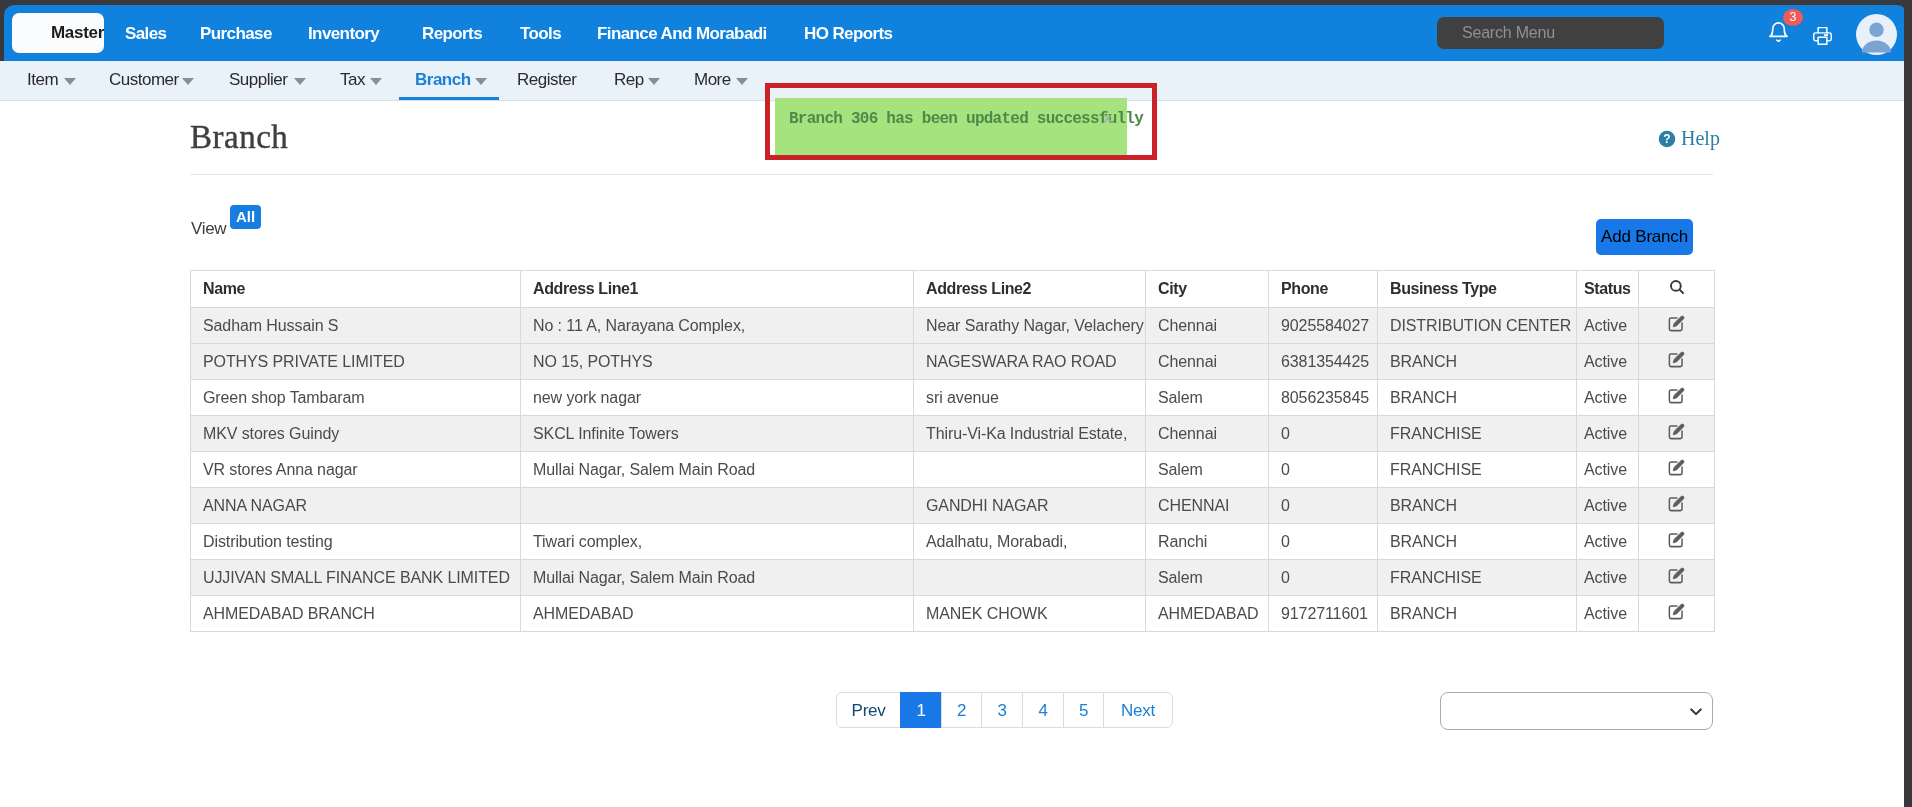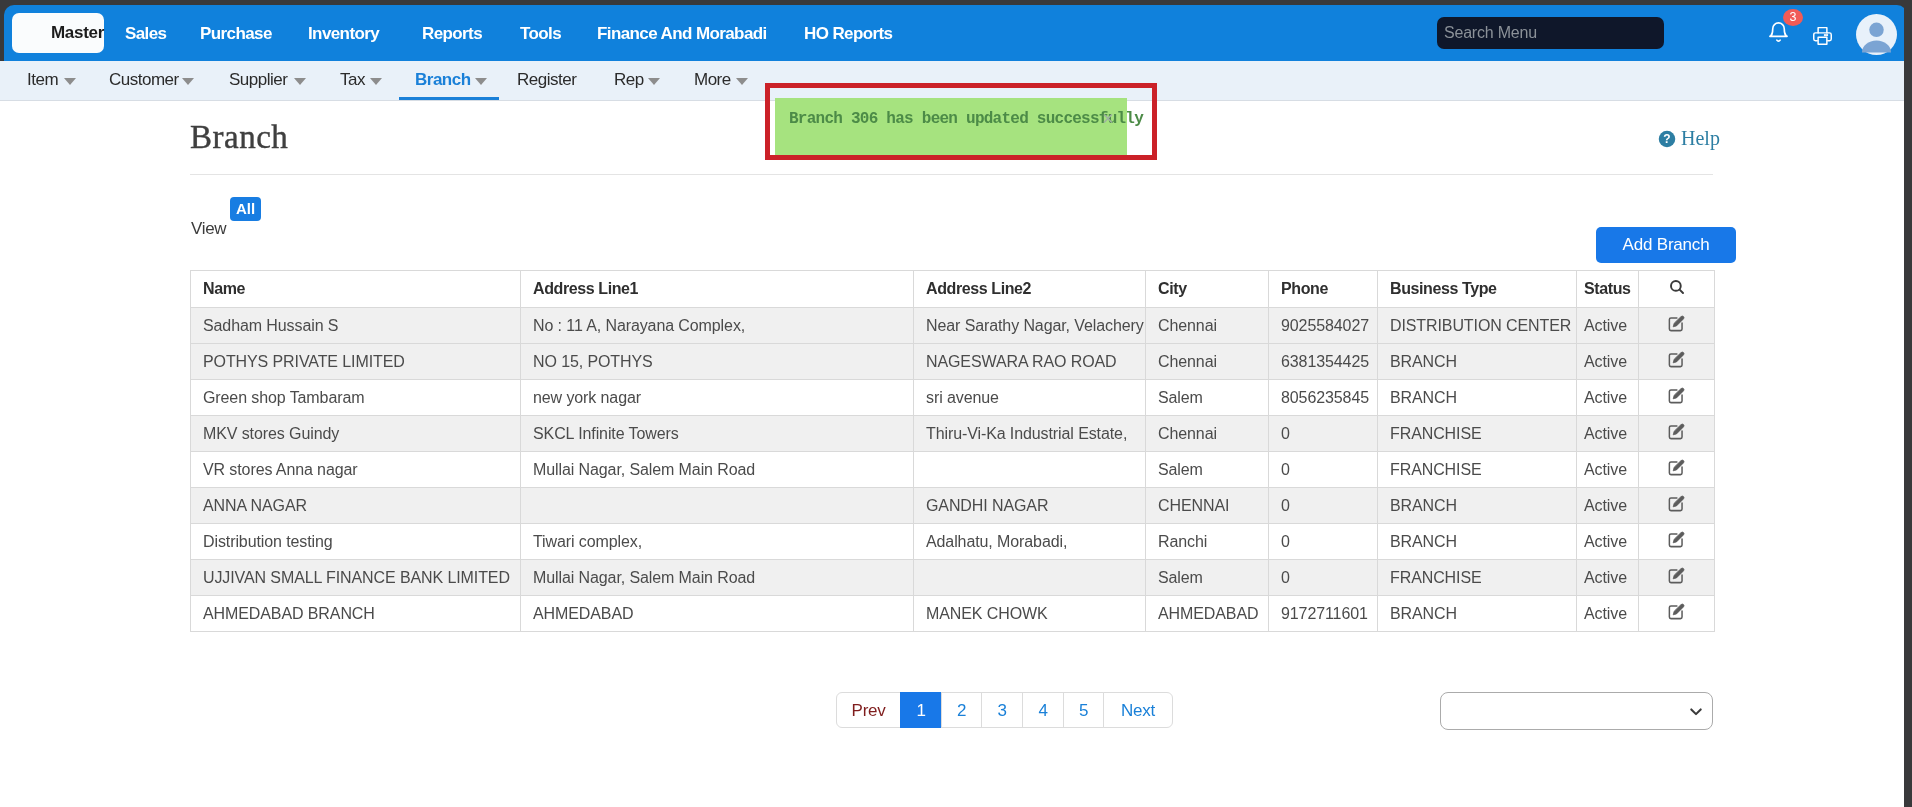--- a/index.html
+++ b/index.html
@@ -11,22 +11,22 @@
 #darkleft { left:0; top:0; width:6px; height:61px; background:#39393b; }
 #darkright { left:1904px; top:0; width:8px; height:807px; background:#39393b; }
 
 #navbar { left:4px; top:5px; width:1903px; height:56px; background:#1081dc;
   border-radius:10px 10px 0 0; }
 #masterbtn { left:12px; top:13px; width:92px; height:40px; background:#fafcfd;
   border-radius:7px; color:#1c1c1c; font-size:17px; font-weight:bold; letter-spacing:-0.3px;
   text-align:right; line-height:40px; }
 .navitem { top:24px; color:#fff; font-size:17px; font-weight:bold; letter-spacing:-0.6px;}
 
-#search { left:1437px; top:17px; width:227px; height:32px; background:#0f172a;
-  border-radius:7px; color:#8b9198; font-size:16px; line-height:32px; padding-left:7px; letter-spacing:-0.2px;}
+#search { left:1437px; top:17px; width:227px; height:32px; background:#404040;
+  border-radius:7px; color:#8b9198; font-size:16px; line-height:32px; padding-left:25px; letter-spacing:-0.2px;}
 
 #subnav { left:0; top:61px; width:1904px; height:40px; background:#e9f1f9;
   border-bottom:1px solid #d7dde4; }
 .subitem { top:70px; color:#2b2b2b; font-size:17px; letter-spacing:-0.5px; }
 .caret { width:0; height:0; border-left:6px solid transparent; border-right:6px solid transparent;
   border-top:7px solid #8d8d8d; top:78px; }
 #branchlink { color:#1a80d8; font-weight:bold; }
 #branchunderline { left:399px; top:97px; width:100px; height:3px; background:#1a80d8; }
 
 #heading { left:190px; top:119px; font-family:"Liberation Serif", serif;
@@ -34,38 +34,38 @@
 #help { left:1658px; top:127px; color:#2d7ea3; font-size:20px;
   font-family:"Liberation Serif", serif; }
 #hr1 { left:190px; top:174px; width:1523px; height:1px; background:#e4e4e4; }
 
 #redbox { left:765px; top:83px; width:392px; height:77px; border:5px solid #cb2128; background:transparent; z-index:5;}
 #alert { left:775px; top:98px; width:352px; height:60px; background:#a6e37f; z-index:4;
   color:#4c8b47; font-size:16px; font-weight:bold; letter-spacing:-0.75px; line-height:42px; padding-left:14px; white-space:nowrap;font-family:Liberation Mono, monospace;}
 #alertx { position:absolute; right:14px; top:0; color:#9fb3a0; font-size:19px; font-weight:bold;}
 
 #viewlbl { left:191px; top:219px; font-size:17px; color:#3c3c3c; letter-spacing:-0.3px; }
-#allbadge { left:230px; top:197px; width:31px; height:24px; background:#187de2;
+#allbadge { left:230px; top:205px; width:31px; height:24px; background:#187de2;
   border-radius:4px; color:#fff; font-size:15px; font-weight:bold; text-align:center; line-height:24px;}
-#addbtn { left:1596px; top:227px; width:140px; height:36px; background:#1878e8;
-  border-radius:5px; color:#ffffff; font-size:17px; letter-spacing:-0.2px; text-align:center; line-height:36px; }
+#addbtn { left:1596px; top:219px; width:97px; height:36px; background:#1878e8;
+  border-radius:5px; color:#000000; font-size:17px; letter-spacing:-0.2px; text-align:center; line-height:36px; }
 
 #tbl { left:190px; top:270px; border-collapse:collapse; table-layout:fixed; width:1524px;
   font-size:16px; color:#4b4b4b; letter-spacing:-0.1px; }
 #tbl th, #tbl td { border:1px solid #d9d9d9; padding:0 0 0 12px; overflow:hidden;
   white-space:nowrap; text-align:left; font-weight:normal; }
 #tbl th { height:37px; color:#2f2f2f; font-weight:bold; font-size:16px; letter-spacing:-0.4px; }
 #tbl td { height:36px; }
 #tbl tr.g td { background:#f0f0f0; }
 #tbl .ic { text-align:center; padding:0; }
 #tbl th:nth-child(7), #tbl td:nth-child(7) { padding-left:7px; }
 
 .pg { top:692px; height:36px; border:1px solid #dcdcdc; background:#fff; z-index:2;
   font-size:17px; color:#1a80d8; text-align:center; line-height:35px; letter-spacing:-0.3px; }
-#pgprev { left:836px; width:65px; color:#7f1d1d; border-radius:6px 0 0 6px;}
+#pgprev { left:836px; width:65px; color:#0c4a6e; border-radius:6px 0 0 6px;}
 #pg1 { left:900px; width:42px; background:#1878e8; color:#fff; border-color:#1878e8;}
 #pg2 { left:941px; width:41px; }
 #pg3 { left:981px; width:42px; }
 #pg4 { left:1022px; width:42px; }
 #pg5 { left:1063px; width:41px; }
 #pgnext { left:1103px; width:70px; border-radius:0 6px 6px 0;}
 #sel { left:1440px; top:692px; width:273px; height:38px; border:1px solid #ababab;
   border-radius:8px; background:#fff; }
 </style>
 </head>

